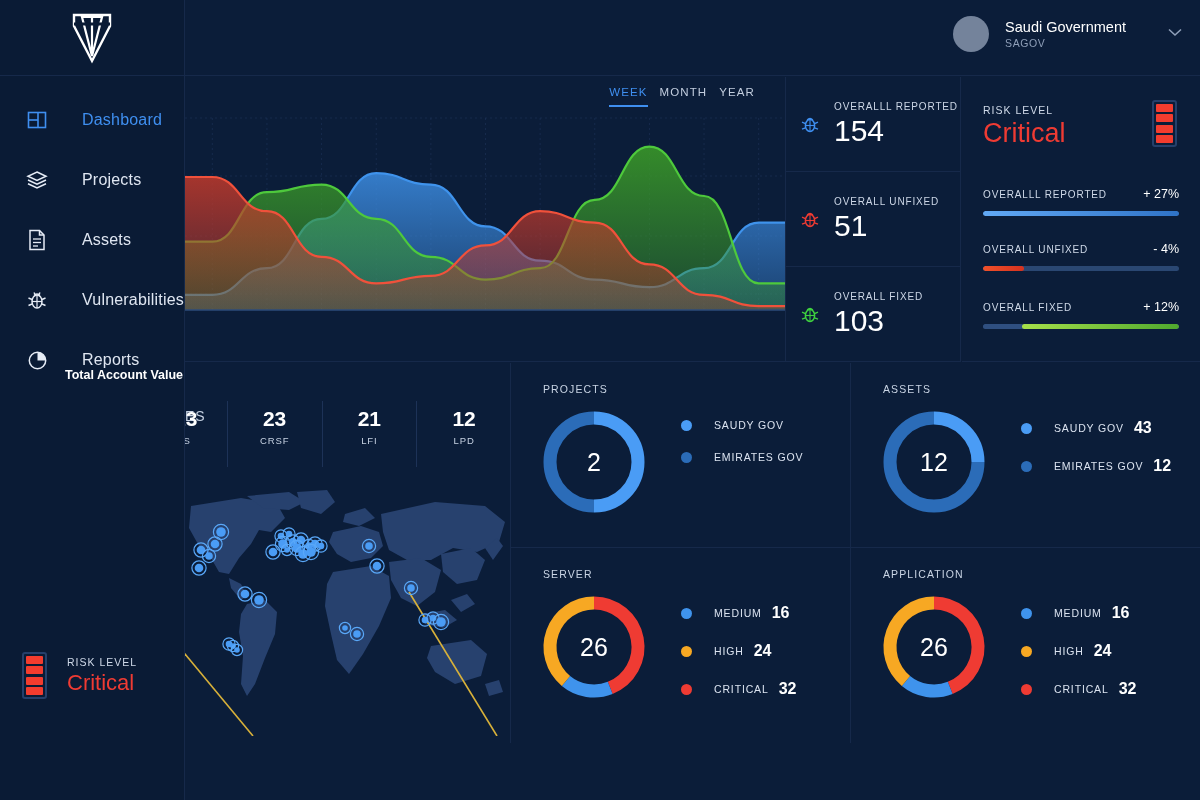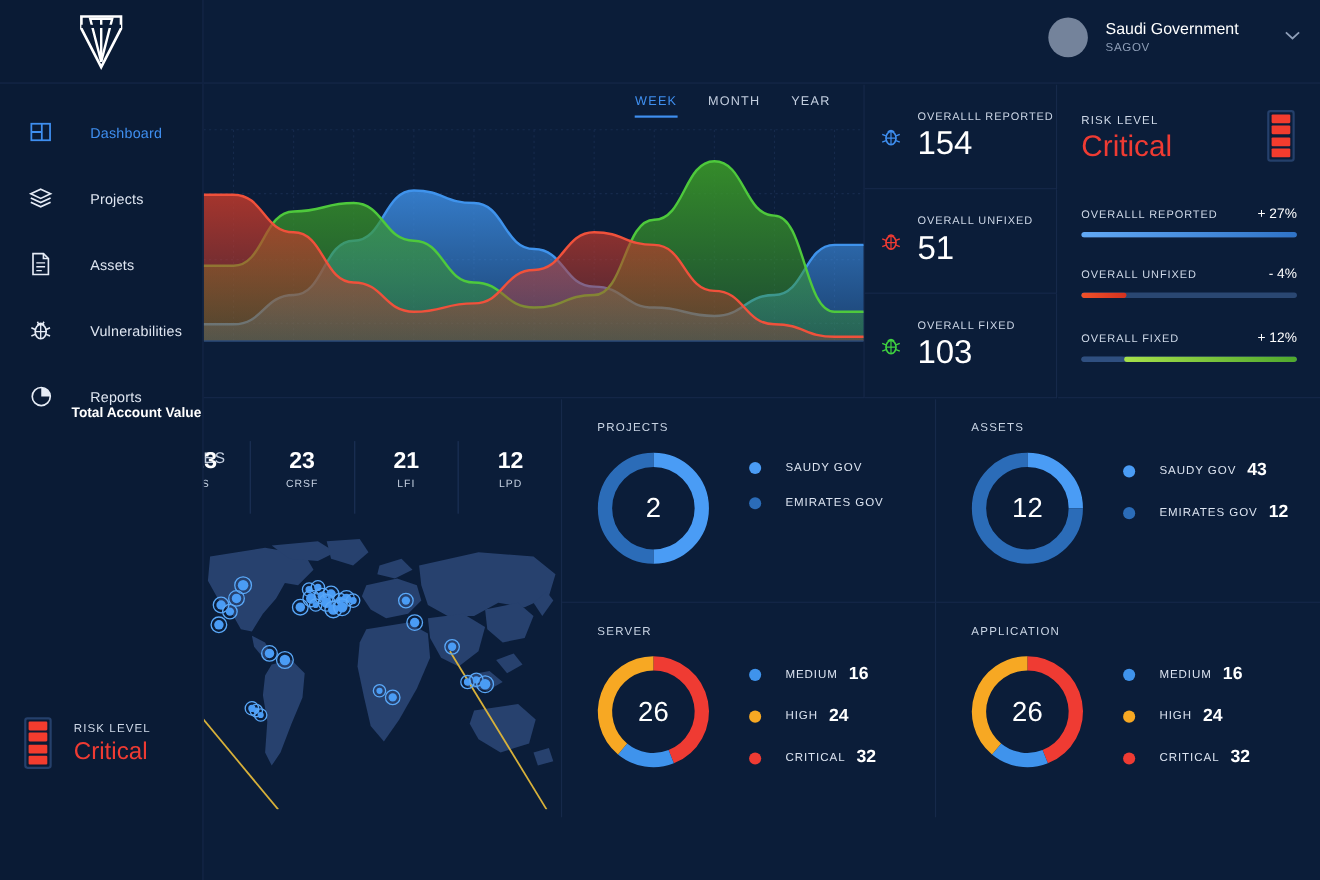--- a/index.html
+++ b/index.html
@@ -36,21 +36,21 @@
     height: 60px; padding-left: 22px;
     cursor: pointer; position: relative;
   }
   .nav-ico {
     width: 30px; height: 30px;
     display: flex; align-items: center; justify-content: center;
     flex: 0 0 30px;
   }
   .nav-label {
     margin-left: 30px;
-    font-size: 13px; color: #dfe6f1; letter-spacing: .2px;
+    font-size: 16px; color: #dfe6f1; letter-spacing: .2px;
     white-space: nowrap;
   }
   .nav-item.active .nav-label { color: #3f8ff0; }
   .nav-sub {
     position: absolute; left: 65px; top: 38px;
     font-size: 12.5px; font-weight: bold; color: #ffffff;
     white-space: nowrap;
   }
 
   
@@ -79,21 +79,21 @@
   
   #chart-panel {
     position: absolute; left: 185px; top: 77px;
     width: 601px; height: 285px;
     border-right: 1px solid #16294a;
     border-bottom: 1px solid #16294a;
     overflow: hidden;
   }
   #range-tabs {
     position: absolute; right: 30px; top: 9px;
-    display: flex; gap: 28px; z-index: 3;
+    display: flex; gap: 12px; z-index: 3;
   }
   .range-tab {
     font-size: 11.5px; letter-spacing: 1.1px; color: #c3cedf;
     padding-bottom: 7px; cursor: pointer;
   }
   .range-tab.active { color: #3f8ff0; border-bottom: 2px solid #3f8ff0; }
 
   #chart-svg { position: absolute; left: 0; top: 37px; }
   #x-axis {
     position: absolute; left: 0; bottom: 8px; width: 601px;

